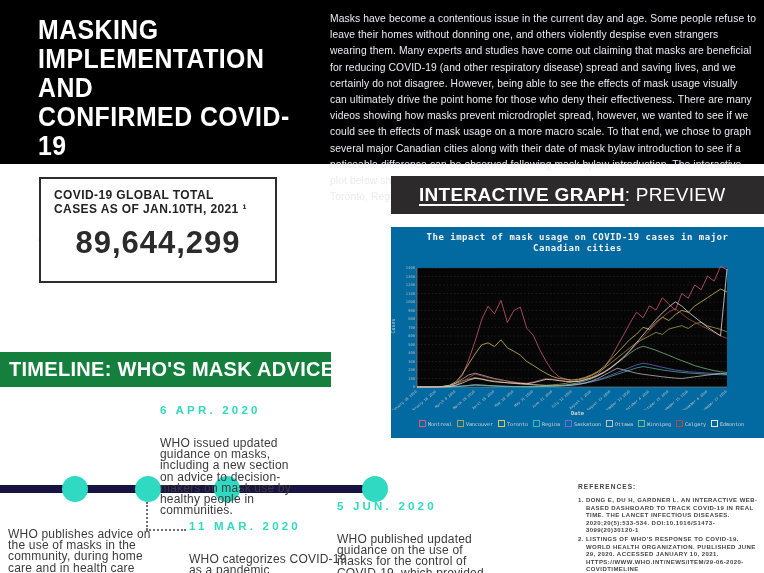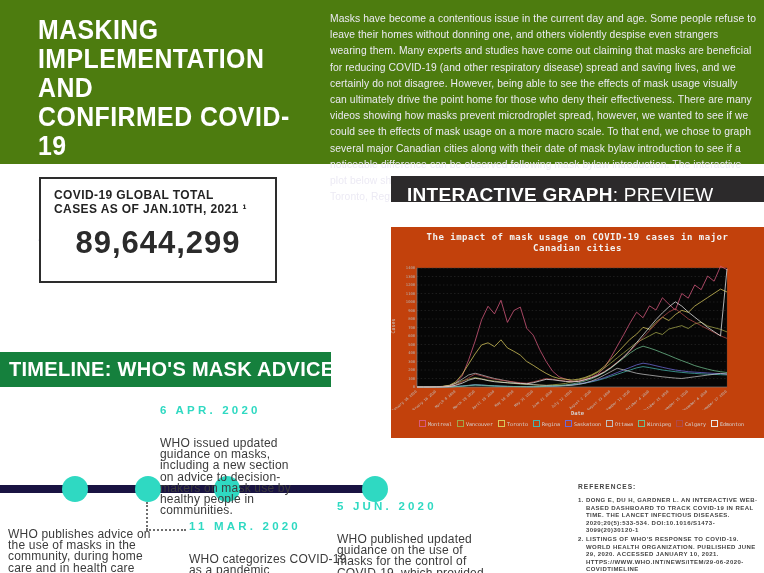--- a/index.html
+++ b/index.html
@@ -2,21 +2,21 @@
 <html><head>
 <meta charset="utf-8">
 <style>
   html,body{margin:0;padding:0;background:#cfcfcf;}
   .poster{
     position:relative;width:764px;height:573px;background:#ffffff;
     font-family:"Liberation Sans",sans-serif;overflow:hidden;
     margin:0 auto;
   }
   
-  .topband{position:absolute;left:0;top:0;width:764px;height:164px;background:#4d7c0f;}
+  .topband{position:absolute;left:0;top:0;width:764px;height:164px;background:#000000;}
   .title-block{position:absolute;left:38px;top:16px;width:285px;color:#ffffff;}
   .title-block h1{
     margin:0;font-size:27px;line-height:29px;font-weight:700;letter-spacing:.5px;
     transform:scaleX(.92);transform-origin:left top;text-transform:uppercase;
   }
   .title-block h1 span{display:block;}
   .authors{
     margin-top:12px;font-size:10.5px;font-weight:700;letter-spacing:1px;color:#dddbe8;
     transform:scaleX(.95);transform-origin:left top;
   }
@@ -32,32 +32,32 @@
   .stats-label{
     margin:9px 0 0 13px;font-size:12px;font-weight:700;letter-spacing:.4px;
     color:#232323;line-height:14px;
   }
   .stats-value{
     margin-top:9px;text-align:center;font-size:31px;font-weight:700;
     letter-spacing:1px;color:#2b2b2b;
   }
   
   .graph-heading{
-    position:absolute;left:391px;top:176px;width:373px;height:26px;background:#2c2a2b;
-    color:#ffffff;font-size:19px;line-height:38px;padding-left:16px;box-sizing:border-box;
+    position:absolute;left:391px;top:176px;width:373px;height:38px;background:#2c2a2b;
+    color:#ffffff;font-size:19px;line-height:38px;padding-left:28px;box-sizing:border-box;
     letter-spacing:.3px;white-space:nowrap;
   }
   .graph-heading .uline{font-weight:700;text-decoration:underline;text-underline-offset:3px;text-decoration-thickness:2px;}
   .timeline-heading{
     position:absolute;left:0;top:352px;width:331px;height:35px;background:#15803d;
     color:#ffffff;font-size:20px;line-height:35px;font-weight:700;padding-left:9px;
     box-sizing:border-box;letter-spacing:.3px;white-space:nowrap;
   }
   
-  .chart-card{position:absolute;left:391px;top:227px;width:373px;height:211px;background:#c2410c;}
+  .chart-card{position:absolute;left:391px;top:227px;width:373px;height:211px;background:#0369a1;}
   .chart-title{
     position:absolute;left:0;top:5px;width:100%;text-align:center;
     font-family:"DejaVu Sans Mono",monospace;font-size:9px;line-height:11px;
     color:#f2f2f2;letter-spacing:.5px;font-weight:700;
   }
   .chart-title-inner{display:inline-block;width:320px;}
   .chart-ylabel{
     position:absolute;left:-6px;top:96px;transform:rotate(-90deg);
     font-family:"DejaVu Sans Mono",monospace;font-size:5px;color:#cccccc;
   }

